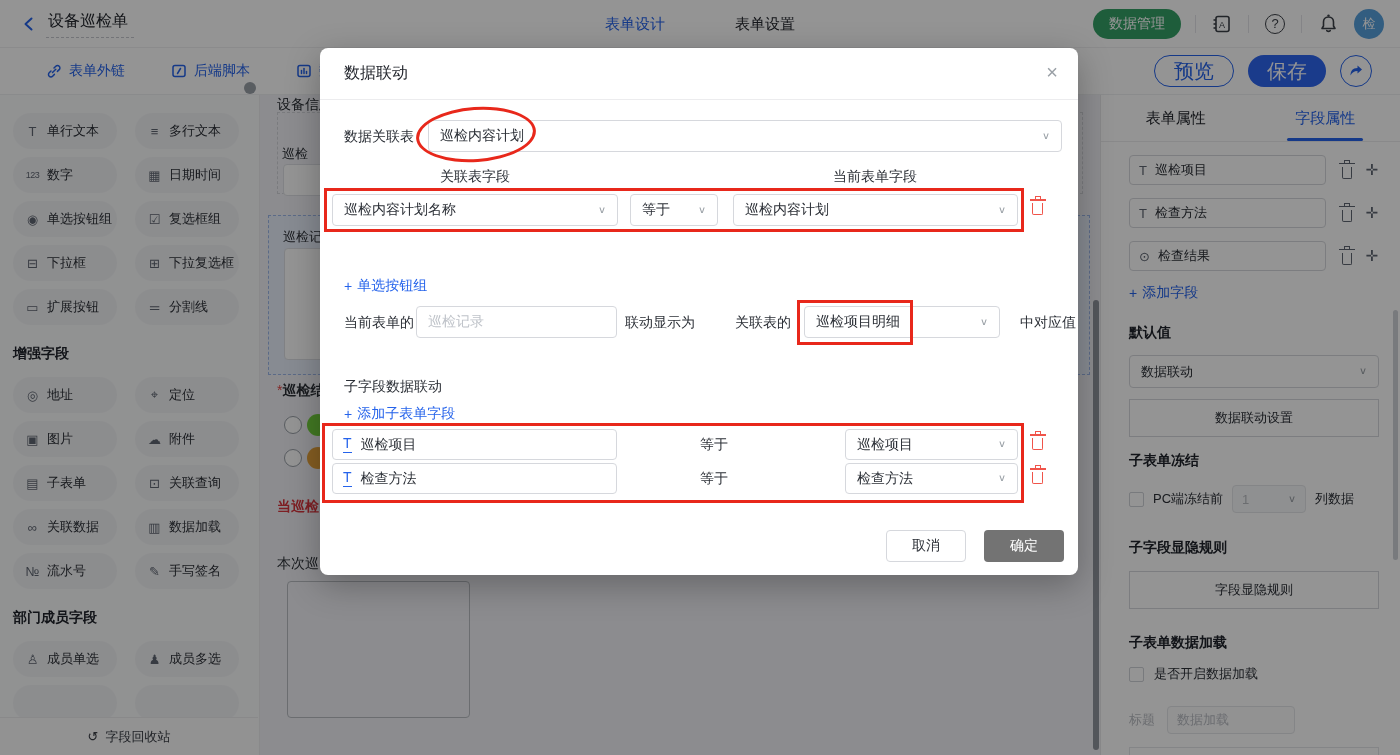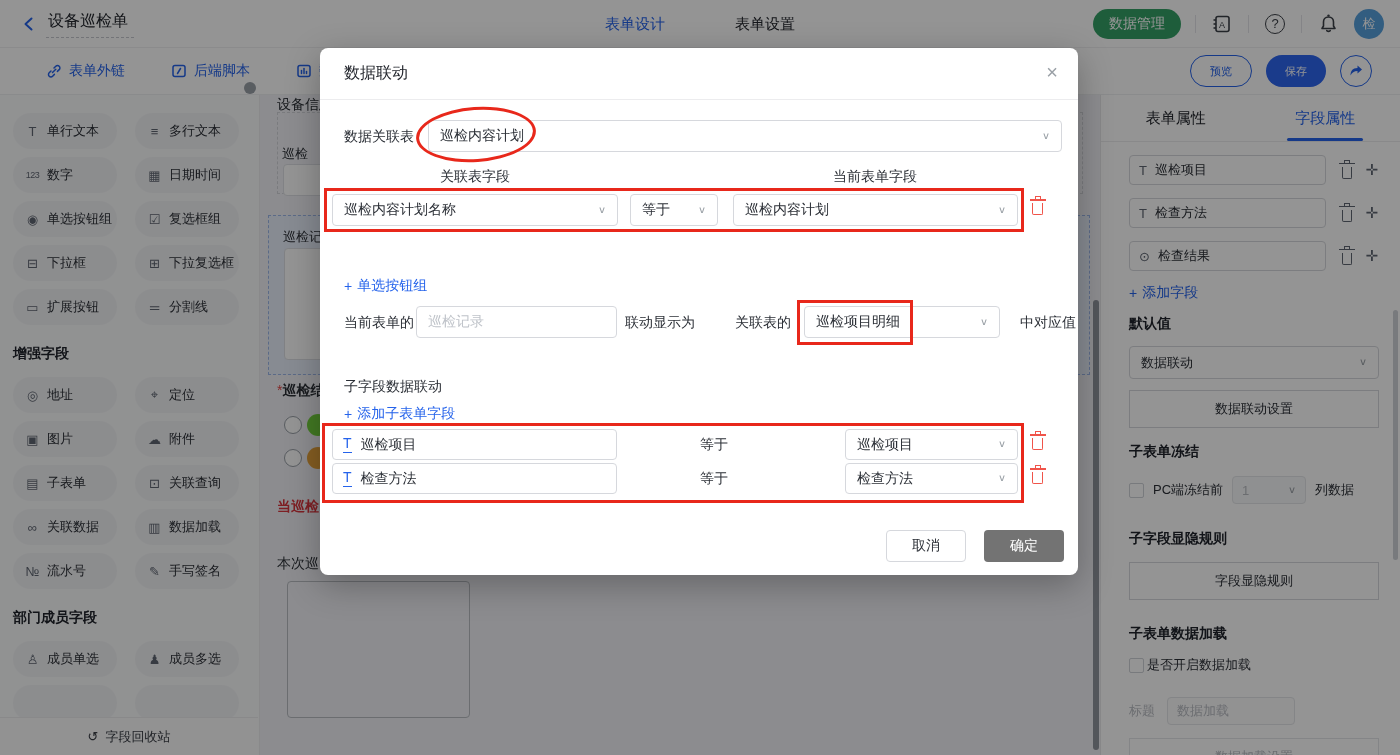--- a/index.html
+++ b/index.html
@@ -21,21 +21,21 @@
   .tico{width:24px;height:24px;display:flex;align-items:center;justify-content:center;cursor:pointer;position:relative}
   .helpc{width:20px;height:20px;border:1.6px solid #3c4047;border-radius:50%;display:flex;align-items:center;justify-content:center;
          font-size:13px;color:#3c4047}
   .avatar{width:30px;height:30px;border-radius:50%;background:#57a0dc;color:#fff;display:flex;align-items:center;justify-content:center;font-size:13px;cursor:pointer}
 
   
   .toolbar{position:absolute;top:48px;left:0;right:0;height:47px;background:#fff;border-bottom:1px solid #eef0f2;
            display:flex;align-items:center;padding:0 0 0 46px;z-index:1}
   .tlink{display:flex;align-items:center;gap:7px;color:#2563eb;font-size:14px;margin-right:46px;cursor:pointer}
   .tb-actions{margin-left:auto;display:flex;align-items:center;gap:14px;padding-right:28px}
-  .pillbtn{height:32px;border-radius:16px;padding:0 19px;display:flex;align-items:center;font-size:11px;cursor:pointer}
+  .pillbtn{height:32px;border-radius:16px;padding:0 19px;display:flex;align-items:center;font-size:20px;cursor:pointer}
   .pillbtn.ghost{border:1px solid #2563eb;color:#2563eb;background:#fff}
   .pillbtn.solid{background:#2e66f0;color:#fff}
   .circbtn{width:32px;height:32px;border-radius:50%;border:1px solid #2563eb;background:#fff;display:flex;align-items:center;justify-content:center;cursor:pointer}
 
   
   .lpanel{position:absolute;top:95px;left:0;width:260px;bottom:0;background:#fafbfc;border-right:1px solid #ececee;
           padding:18px 0 0 13px;overflow:hidden}
   .sec-title{font-weight:bold;font-size:14px;color:#20242b;margin:0 0 13px;height:19px}
   .pill-grid{display:grid;grid-template-columns:104px 104px;gap:8px 18px;margin-bottom:20px}
   .pill{height:36px;background:#f2f3f5;border-radius:18px;display:flex;align-items:center;padding:0 0 0 12px;
@@ -346,40 +346,40 @@
             <span class="ficon">⊙</span>
             <span>检查结果</span>
           </span>
         <span class="trash t-gray" style="margin-left:16px"></span>
         <span class="move" style="margin-left:13px">✛</span>
       </div>
       <div style="margin:3px 0 0"><span class="addlink">
             <span>+</span>
             <span>添加字段</span>
           </span></div>
-      <div class="rtitle" style="margin-top:13px">默认值</div>
+      <div class="rtitle" style="margin-top:22px">默认值</div>
       <div class="rsel" style="margin-top:13px">
         <span>数据联动</span>
         <span class="chev">∨</span>
       </div>
       <div class="rbtn" style="margin-top:11px">数据联动设置</div>
       <div class="rtitle" style="margin-top:15px">子表单冻结</div>
       <div style="display:flex;align-items:center;gap:9px;margin-top:15px">
         <span class="cb"></span>
         <span class="smalltxt">PC端冻结前</span>
         <span class="dsel">
             <span>1</span>
             <span class="chev">∨</span>
           </span>
         <span class="smalltxt">列数据</span>
       </div>
       <div class="rtitle" style="margin-top:26px">子字段显隐规则</div>
       <div class="rbtn" style="margin-top:14px">字段显隐规则</div>
       <div class="rtitle" style="margin-top:25px">子表单数据加载</div>
-      <div style="display:flex;align-items:center;gap:3px;margin-top:13px">
+      <div style="display:flex;align-items:center;gap:10px;margin-top:13px">
         <span class="cb"></span>
         <span class="smalltxt">是否开启数据加载</span>
       </div>
       <div style="display:flex;align-items:center;gap:12px;margin-top:23px">
         <span class="mutetxt">标题</span>
         <span class="dinp">数据加载</span>
       </div>
       <div class="rbtn disabled" style="margin-top:13px">数据加载设置</div>
     </div>
     <div class="rscroll"></div>

